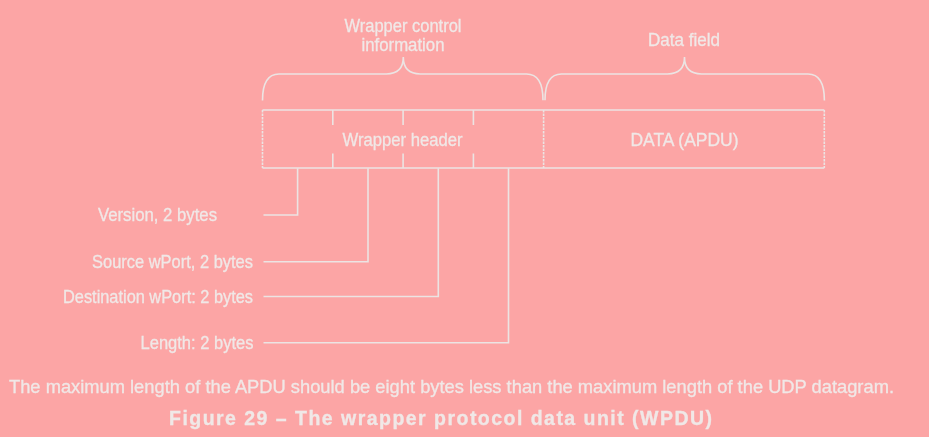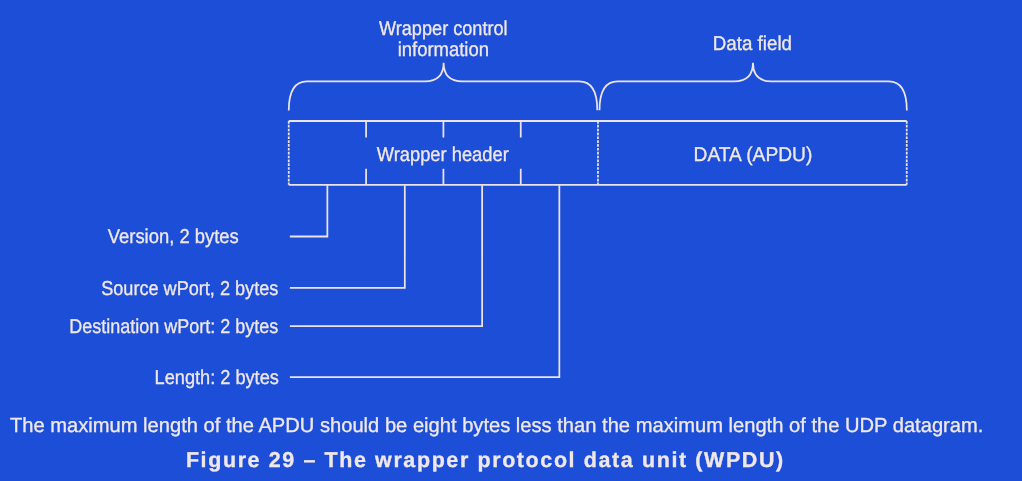--- a/index.html
+++ b/index.html
@@ -1,16 +1,16 @@
 <!DOCTYPE html>
 <html><head>
 <meta charset="utf-8">
 <style>
   html,body{margin:0;padding:0;background:#1a1415;}
-  #page{position:relative;width:929px;height:437px;background:#1d4ed8;overflow:hidden;transform:translateZ(0);}
+  #page{position:relative;width:929px;height:437px;background:#fca5a5;overflow:hidden;transform:translateZ(0);}
   svg{display:block;transform:translateZ(0);will-change:transform;filter:blur(0.3px);}
   text{font-family:"Liberation Sans",sans-serif;fill:#f0e8e7;stroke:#f0e8e7;stroke-width:0.3;}
 </style>
 </head>
 <body>
 <div id="page">
 <svg width="929" height="437" viewBox="0 0 929 437" xmlns="http://www.w3.org/2000/svg">
 
   <text x="403" y="32" font-size="18.2" text-anchor="middle" textLength="117" lengthAdjust="spacingAndGlyphs">Wrapper control</text>
   <text x="403" y="51" font-size="18.2" text-anchor="middle" textLength="83" lengthAdjust="spacingAndGlyphs">information</text>

